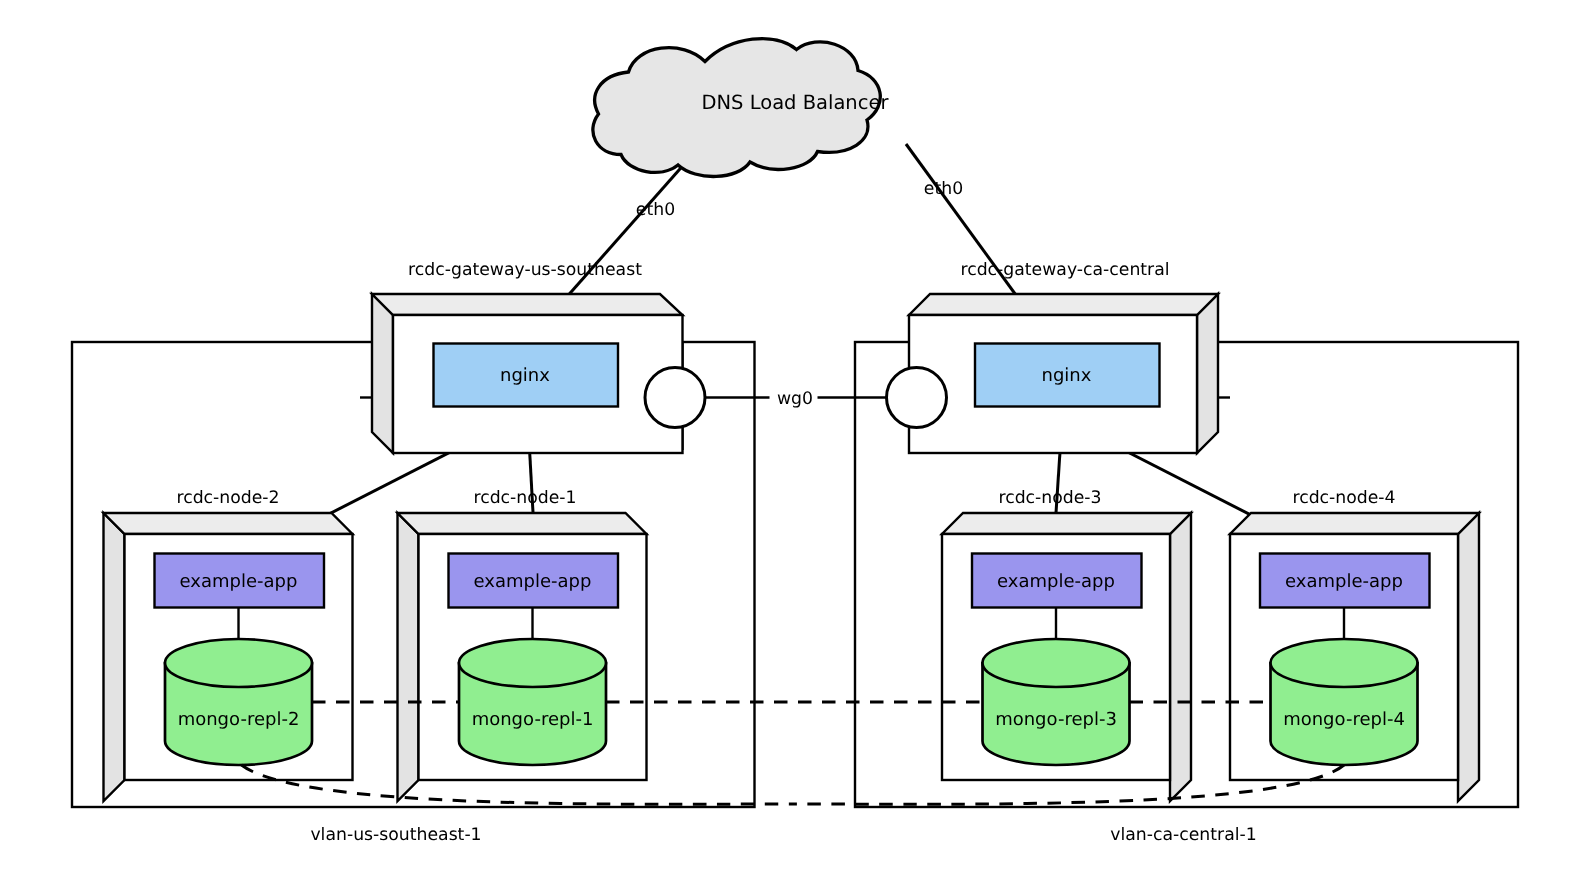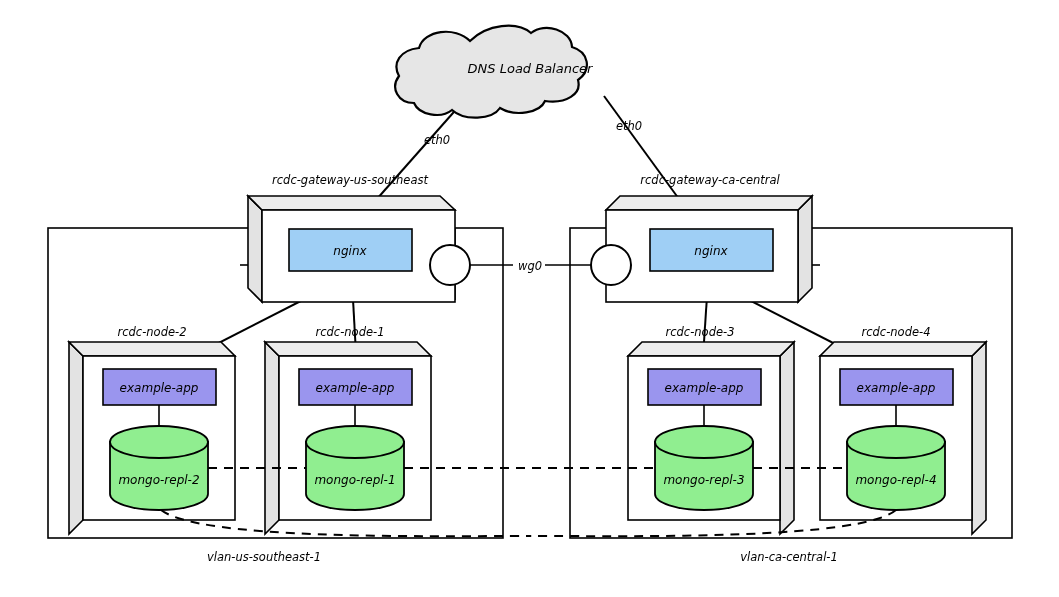--- a/index.html
+++ b/index.html
@@ -10,21 +10,20 @@
   body {
     width: 1059px;
     height: 597px;
     font-family: "DejaVu Sans", "Liberation Sans", sans-serif;
     overflow: hidden;
   }
   #diagram-root {
     position: relative;
     width: 1059px;
     height: 421px;
-    font-style: italic;
   }
   svg.diagram {
     display: block;
     width: 1059px;
     height: 597px;
   }
   text {
     font-family: "DejaVu Sans", "Liberation Sans", sans-serif;
     fill: #000000;
     dominant-baseline: middle;

